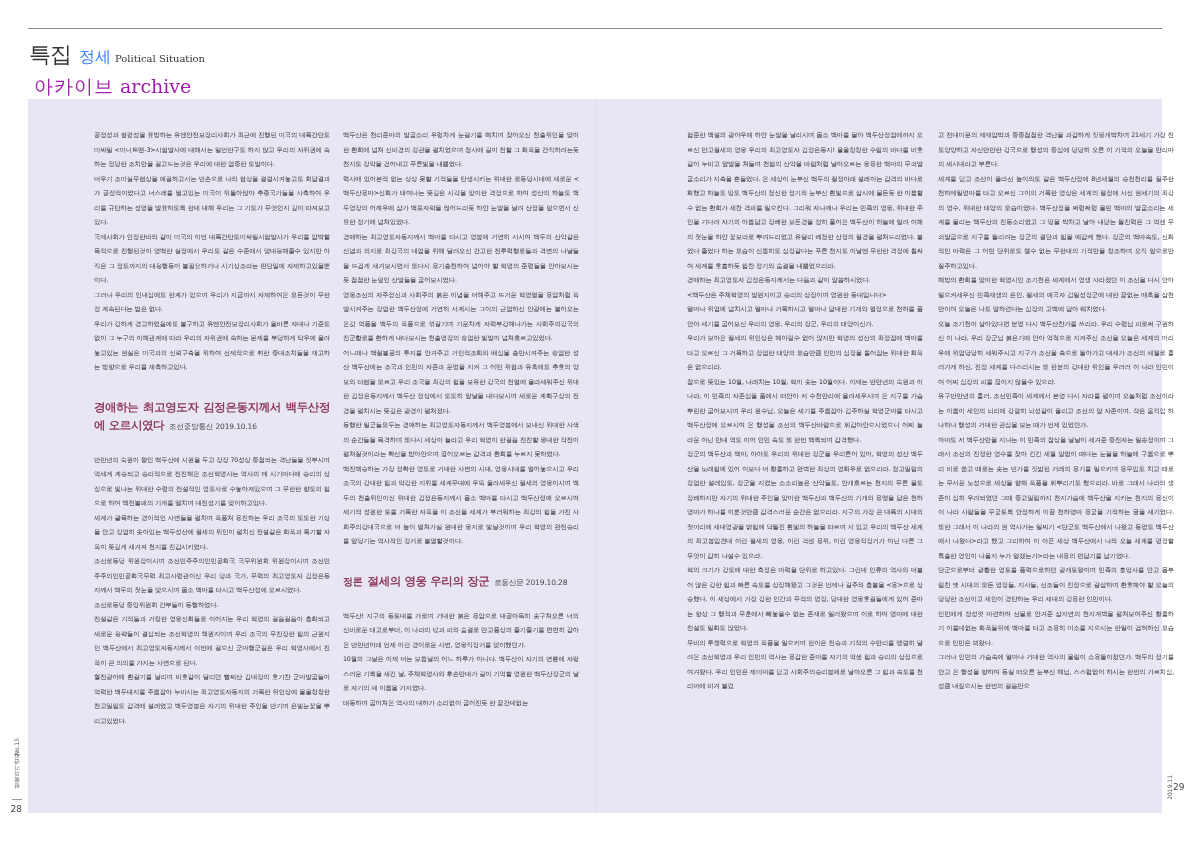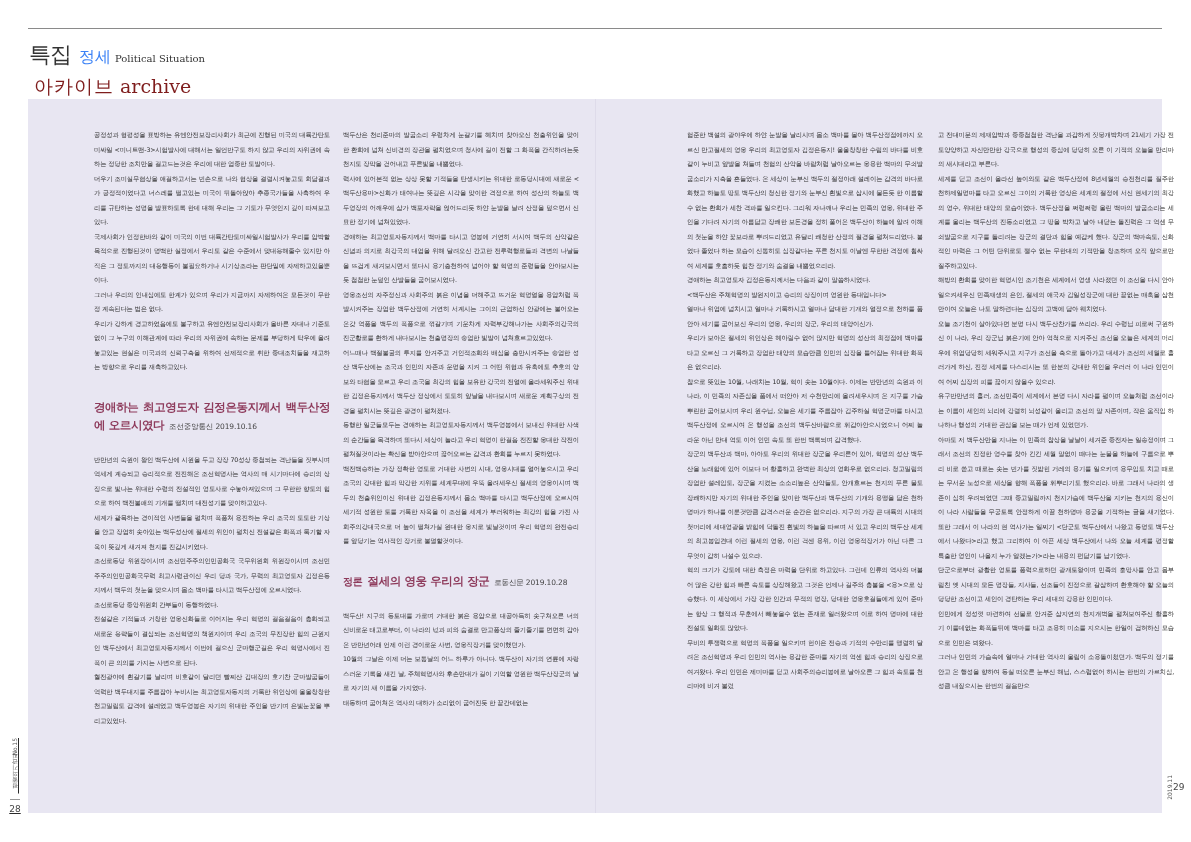--- a/index.html
+++ b/index.html
@@ -6,40 +6,40 @@
   html, body { width: 1191px; height: 842px; background: #ffffff; overflow: hidden; }
   body { position: relative; font-family: "DejaVu Sans", sans-serif; color: #2a2a2a; }
 
   .top-rule { position: absolute; left: 28px; top: 28px; width: 1134px; height: 1px; background: #8a8a8a; }
 
   .section-head { position: absolute; left: 29px; top: 40px; display: flex; align-items: baseline; gap: 8px; }
   .section-head .big { font-family: "DejaVu Serif", serif; font-size: 22px; color: #333; letter-spacing: -1px; }
   .section-head .small-ko { font-family: "DejaVu Serif", serif; font-size: 16px; color: #3b82f6; }
   .section-head .small-en { font-family: "DejaVu Serif", serif; font-size: 10px; color: #333; margin-left: -4px; }
 
-  .archive-head { position: absolute; left: 34px; top: 74px; display: flex; align-items: baseline; gap: 6px; color: #7f1d1d; }
+  .archive-head { position: absolute; left: 34px; top: 74px; display: flex; align-items: baseline; gap: 6px; color: #a21caf; }
   .archive-head .ko { font-family: "DejaVu Sans", sans-serif; font-size: 19px; letter-spacing: 1px; }
   .archive-head .en { font-family: "DejaVu Serif", serif; font-size: 19px; }
 
   .panel { position: absolute; left: 28px; top: 99px; width: 1134px; height: 714px; background: #e8e6f2; }
   .spine { position: absolute; left: 595px; top: 99px; width: 1px; height: 714px; background: #dedbea; }
 
   .col { position: absolute; top: 128px; font-size: 6.3px; line-height: 14.5px; color: #2b2b2b; text-align: justify; letter-spacing: -0.15px; margin-left: 36px; }
   .col p { margin: 0; }
   .c1 { left: 58px; width: 236px; }
   .c2 { left: 307px; width: 236px; }
   .c3 { left: 651px; width: 236px; }
   .c4 { left: 902px; width: 236px; }
 
   .article-title { margin: 24px 0 18px 0; line-height: 17px; }
   .article-title .hl { font-size: 11.5px; font-weight: bold; color: #8e3b5c; letter-spacing: -0.4px; }
   .article-title .src { font-size: 7.5px; color: #444; margin-left: 3px; }
   .article-title .tag { font-size: 10px; font-weight: bold; color: #8e3b5c; margin-right: 3px; }
 
-  .folio-left { position: absolute; left: 8px; top: 738px; width: 14px; display: flex; flex-direction: column; align-items: center; text-decoration: underline; }
+  .folio-left { position: absolute; left: 8px; top: 738px; width: 14px; display: flex; flex-direction: column; align-items: flex-end; }
   .folio-right { position: absolute; left: 1166px; top: 775px; width: 14px; display: flex; align-items: center; }
   .folio-vert { writing-mode: vertical-rl; transform: rotate(180deg); font-size: 6px; color: #555; white-space: nowrap; }
   .folio-rule { width: 10px; height: 1px; background: #999; margin: 5px 0 4px 0; }
   .folio-num { font-size: 9px; color: #444; }
 </style>
 </head>
 <body>
 
 <div class="top-rule"></div>
 

